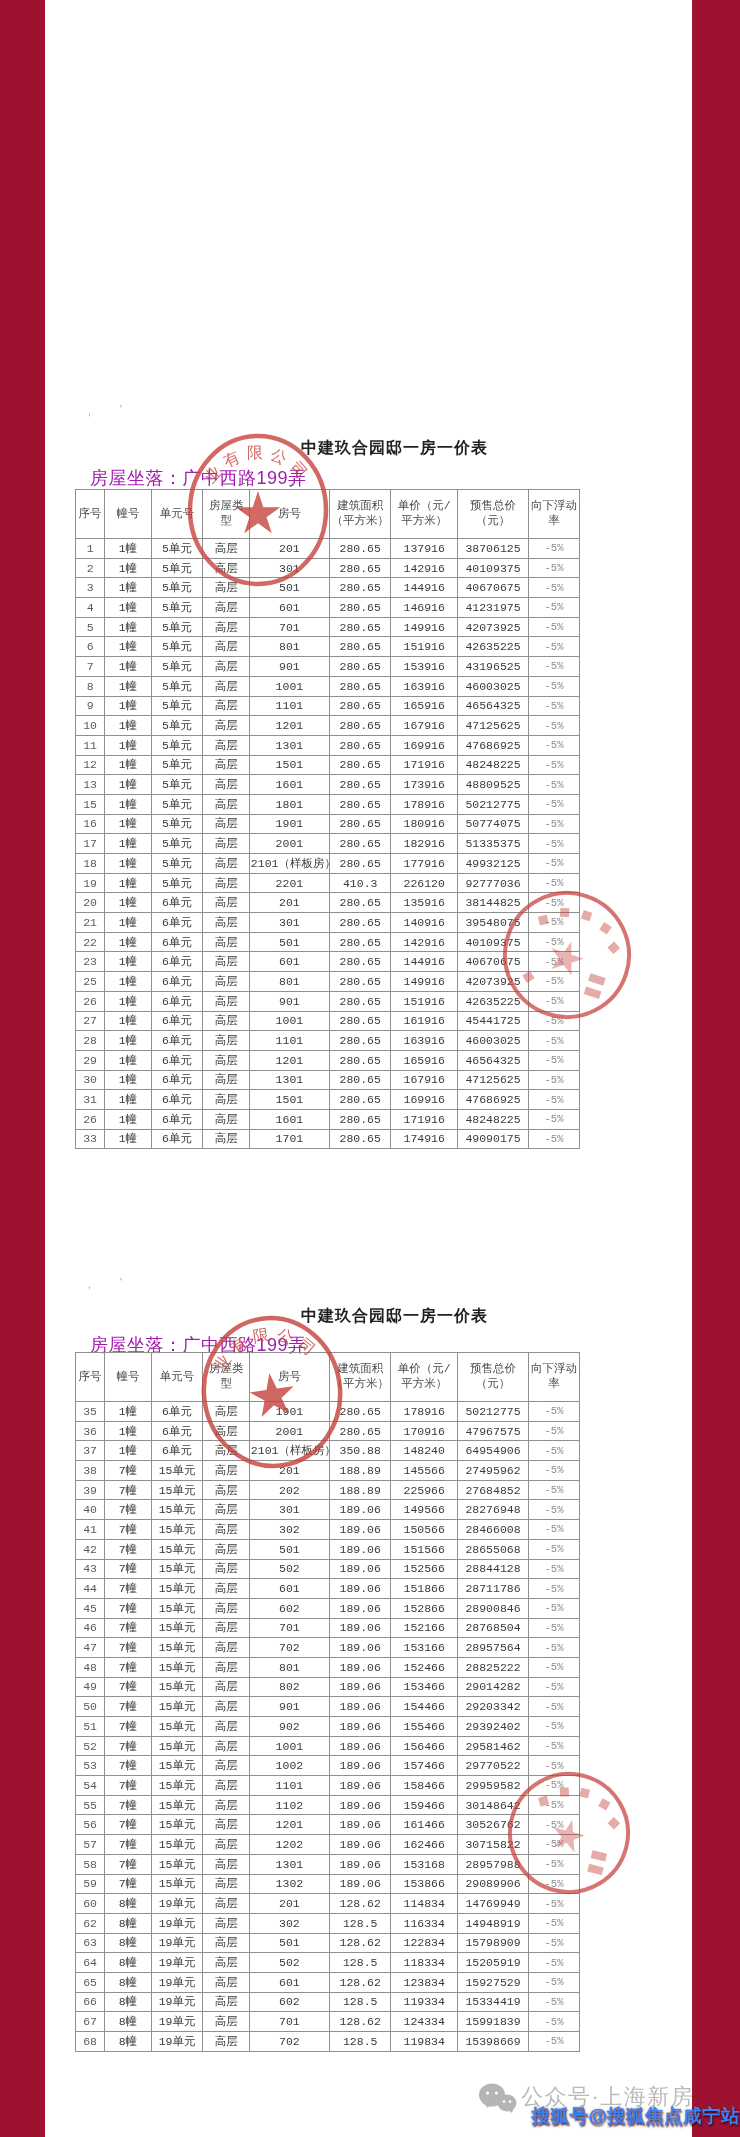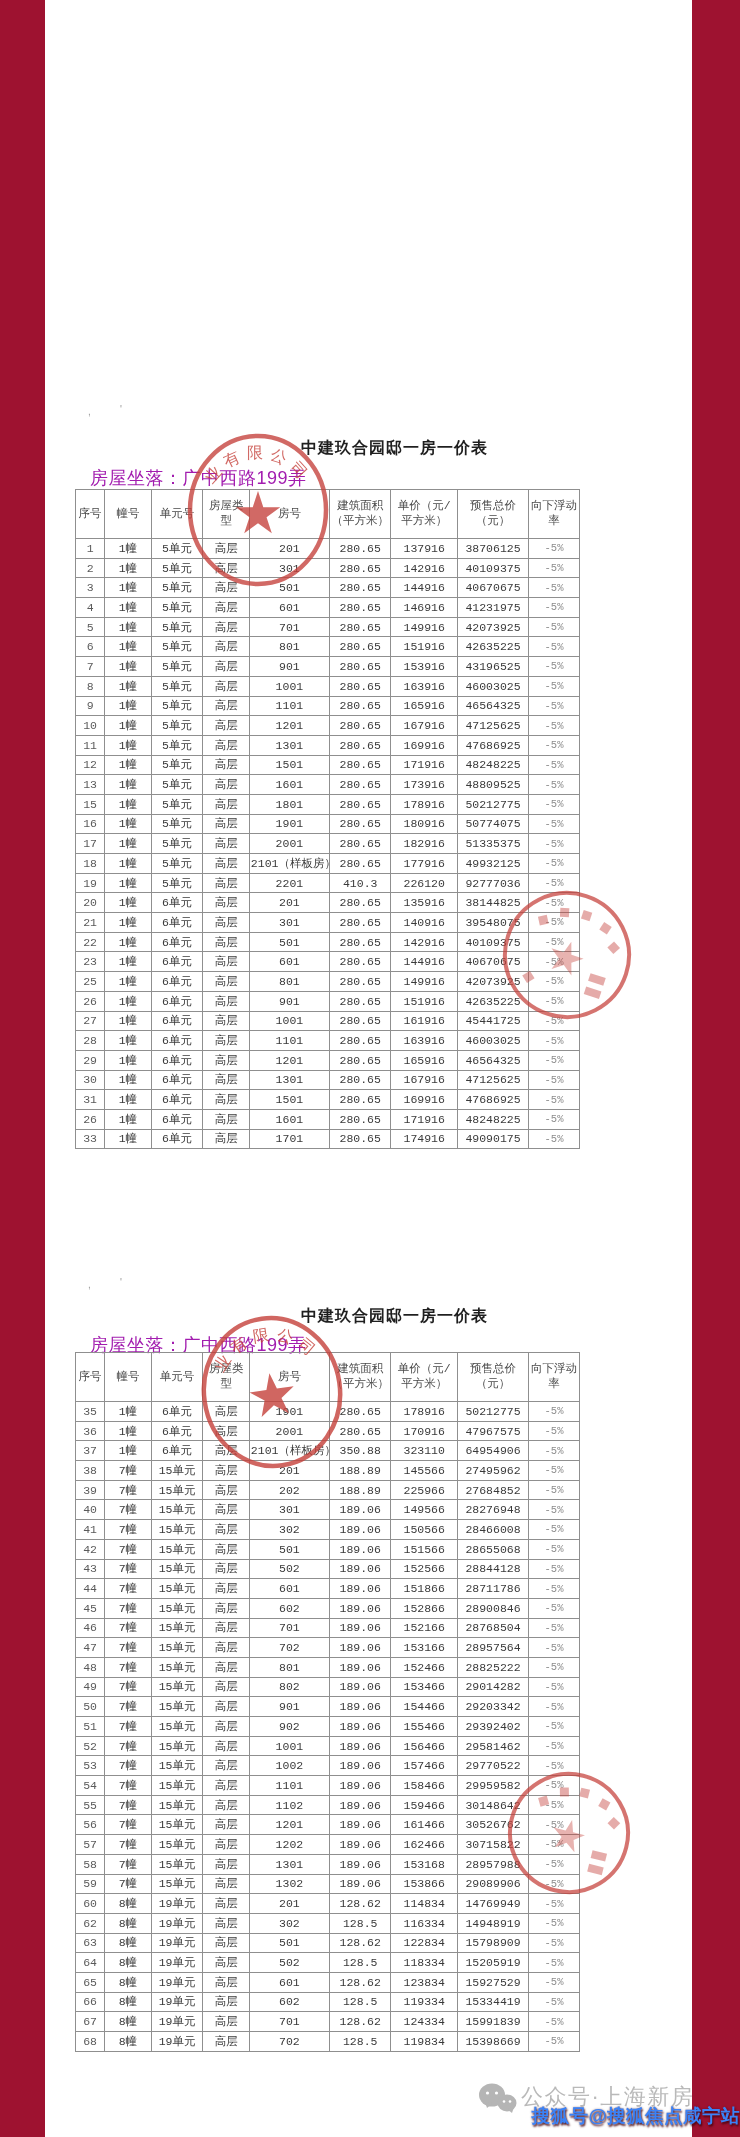--- a/index.html
+++ b/index.html
@@ -511,21 +511,21 @@
         <td class="c7">47967575</td>
         <td class="c8">-5%</td>
       </tr>
       <tr>
         <td class="c0">37</td>
         <td class="c1">1幢</td>
         <td class="c2">6单元</td>
         <td class="c3">高层</td>
         <td class="c4">2101（样板房）</td>
         <td class="c5">350.88</td>
-        <td class="c6">323110</td>
+        <td class="c6">148240</td>
         <td class="c7">64954906</td>
         <td class="c8">-5%</td>
       </tr>
       <tr>
         <td class="c0">38</td>
         <td class="c1">7幢</td>
         <td class="c2">15单元</td>
         <td class="c3">高层</td>
         <td class="c4">201</td>
         <td class="c5">188.89</td>

